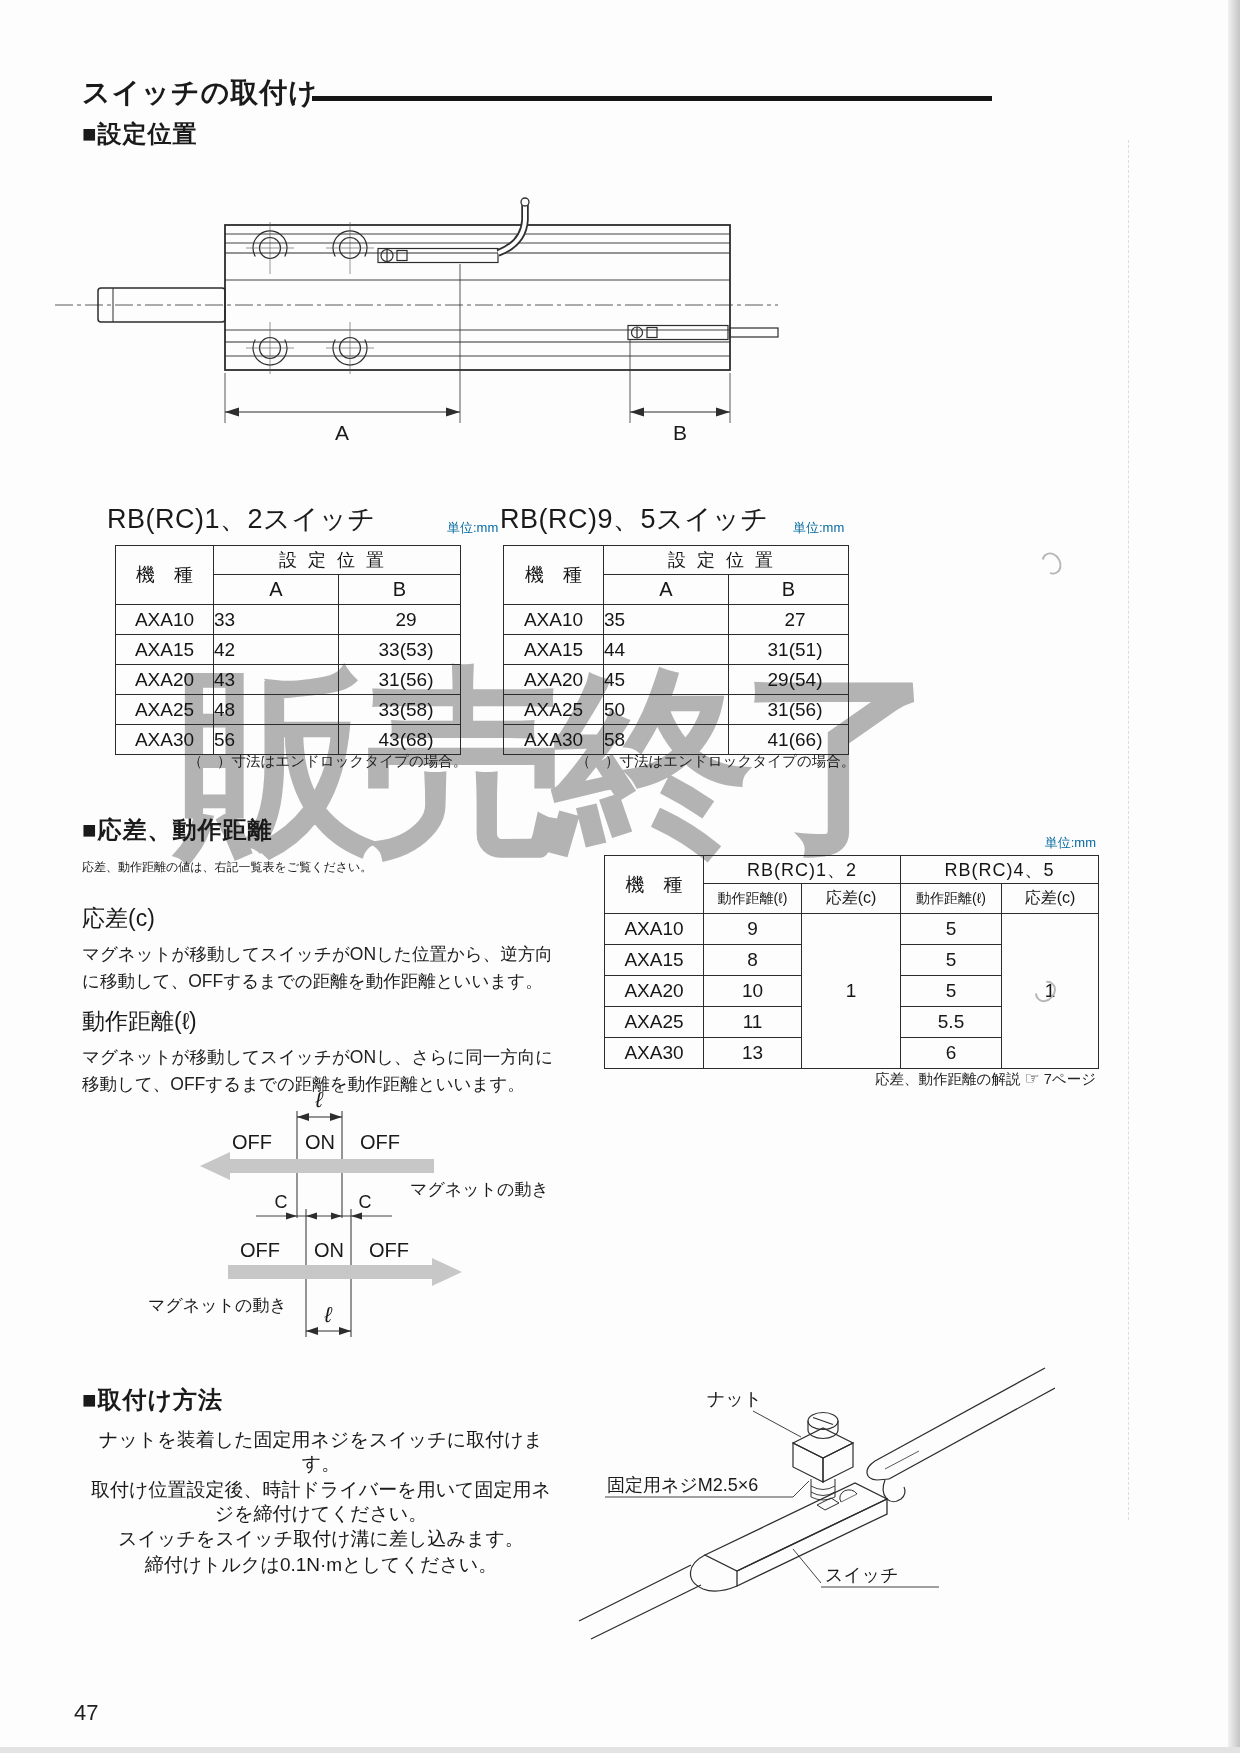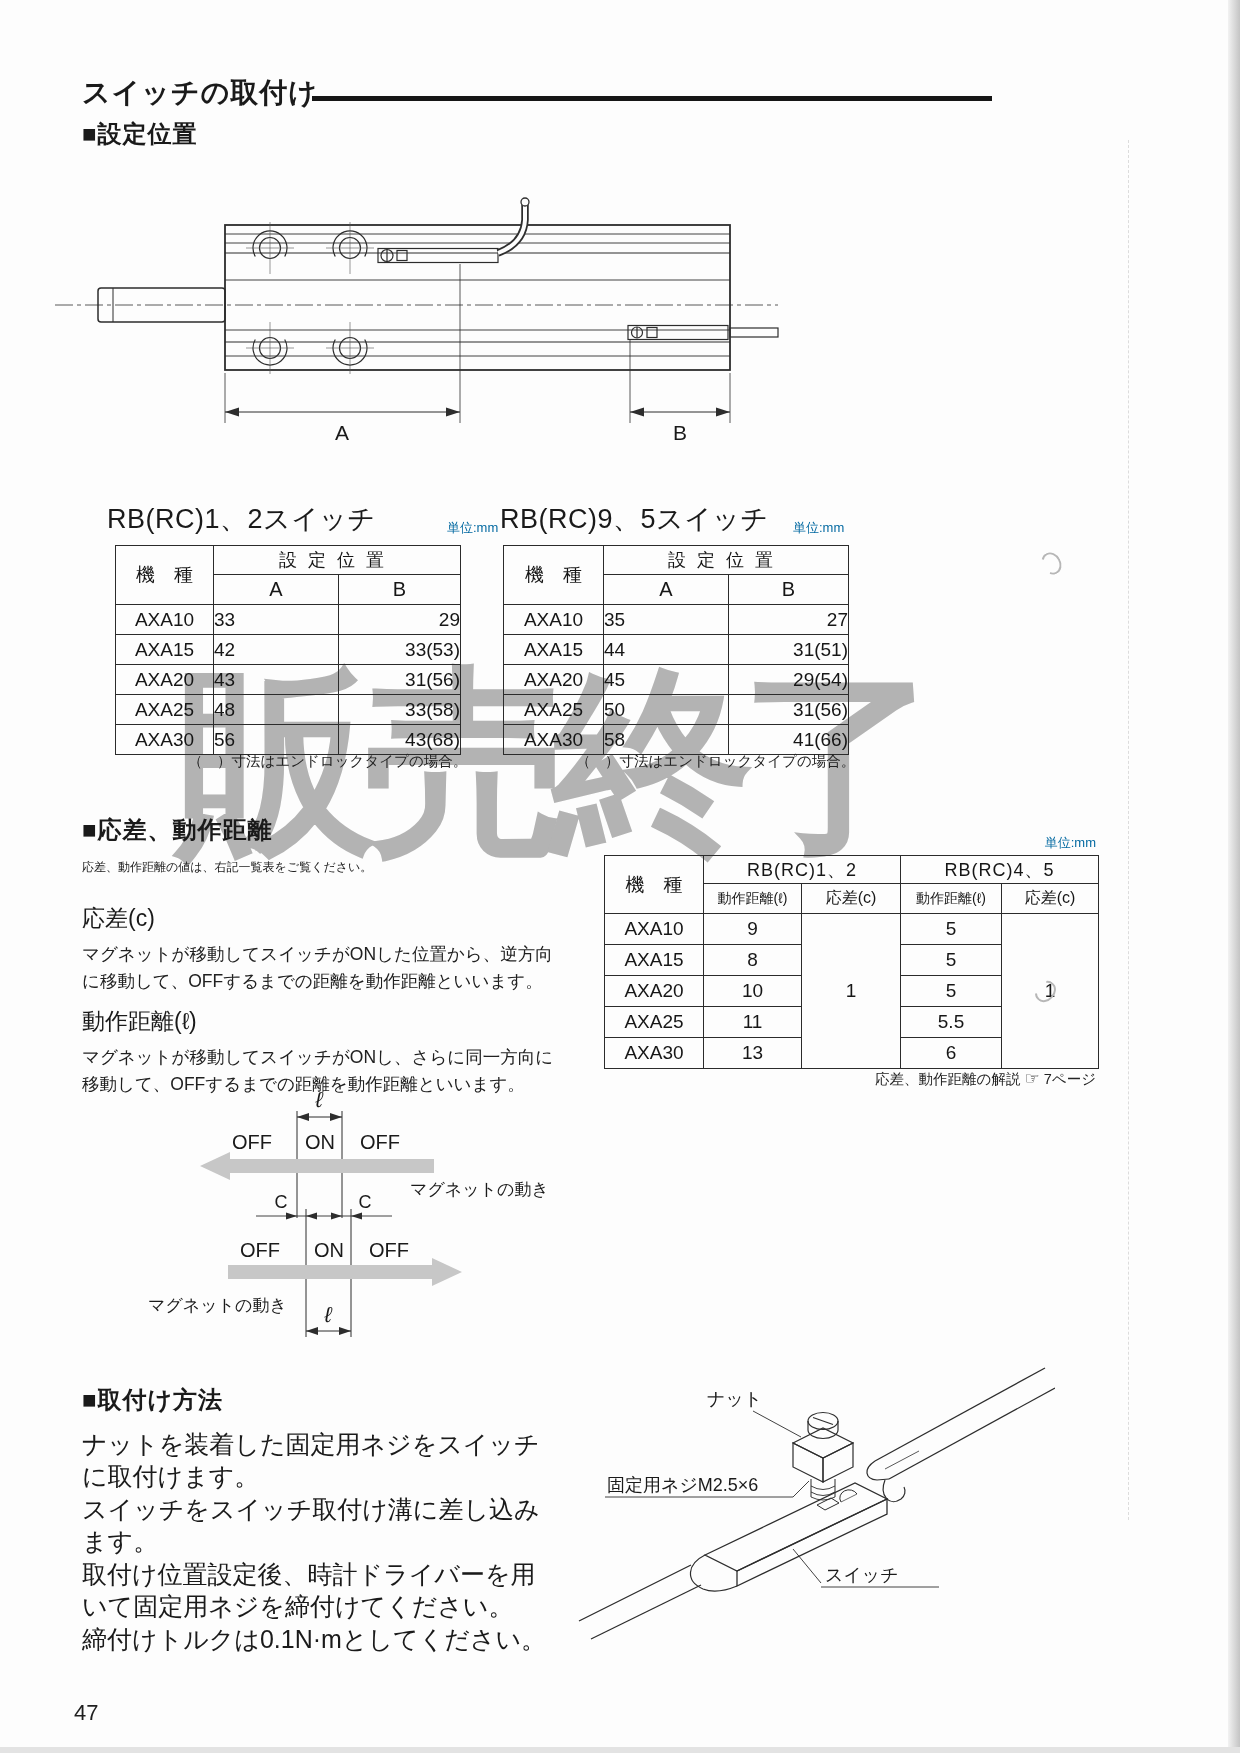--- a/index.html
+++ b/index.html
@@ -17,33 +17,33 @@
   .h-setpos{left:82px;top:118px;}
   .h-hys{left:82px;top:814px;}
   .h-mount{left:82px;top:1384px;}
   .h-sub{font-size:23px;font-weight:500;}
   .h-sub1{left:82px;top:903px;}
   .h-sub2{left:82px;top:1006px;}
   .body-text{font-size:17.5px;line-height:1.55;color:#202020;}
   .intro{left:82px;top:858px;width:480px;font-size:12px;}
   .p1{left:82px;top:941px;width:480px;}
   .p2{left:82px;top:1044px;width:480px;}
-  .mount-body{left:82px;top:1428px;width:478px;font-size:25px;line-height:1.28;}
+  .mount-body{left:82px;top:1428px;width:478px;font-size:19px;line-height:1.28;text-align:center;}
   .mount-body div{margin:0 0 1px 0;}
   
   .tbl-title{font-size:27px;font-weight:400;letter-spacing:0.5px;white-space:nowrap;}
   .unit{font-size:13px;color:#0369a1;white-space:nowrap;}
   table.t{position:absolute;border-collapse:collapse;table-layout:fixed;}
   table.t th,table.t td{border:1.6px solid #2b2b2b;padding:0;text-align:center;
       font-weight:400;font-size:19px;color:#161616;overflow:hidden;white-space:nowrap;}
   table.pos th.group-h{letter-spacing:11px;font-size:18px;height:28px;}
   table.pos th.ab-h{font-size:20px;height:29px;}
   table.pos th.model-h{font-size:19px;}
   table.pos td{height:29px;}
-  table.pos td.bcol{text-align:right;padding-left:13px;}
+  table.pos td.bcol{text-align:center;padding-left:13px;}
   table.pos td.acol{text-align:left;}
   table.dist th.model-h{font-size:19px;}
   table.dist th.grp{font-size:18px;height:27px;letter-spacing:1px;}
   table.dist th.subd{font-size:14px;height:29px;}
   table.dist th.subh{font-size:16px;height:29px;}
   table.dist td{height:30px;}
   .footnote{font-size:14.5px;color:#222;white-space:nowrap;}
   .t1-title{left:107px;top:501px;}
   .t1-unit{left:447px;top:519px;}
   .t1-foot{left:188px;top:752px;}
@@ -342,22 +342,22 @@
       <text x="120" y="172" font-size="20" text-anchor="middle">OFF</text>
       <text x="189" y="172" font-size="20" text-anchor="middle">ON</text>
       <text x="249" y="172" font-size="20" text-anchor="middle">OFF</text>
       <text x="8" y="226" font-size="17">マグネットの動き</text>
       <text x="188" y="237" font-size="22" text-anchor="middle" class="lchar">ℓ</text>
     </svg>
 
     <div class="abs h-sec h-mount">■取付け方法</div>
     <div class="abs mount-body">
       <div>ナットを装着した固定用ネジをスイッチに取付けます。</div>
+      <div>取付け位置設定後、時計ドライバーを用いて固定用ネジを締付けてください。</div>
       <div>スイッチをスイッチ取付け溝に差し込みます。</div>
-      <div>取付け位置設定後、時計ドライバーを用いて固定用ネジを締付けてください。</div>
       <div>締付けトルクは0.1N·mとしてください。</div>
     </div>
 
     <svg class="fig" style="left:555px;top:1265px" width="500" height="440" viewBox="0 0 500 440">
       <g stroke="#2d2d2d" fill="none" stroke-width="1.2">
 
         <line x1="198" y1="146" x2="246" y2="172" stroke-width="0.9"></line>
 
         <g>
           <ellipse cx="268" cy="156" rx="15" ry="8.5"></ellipse>

